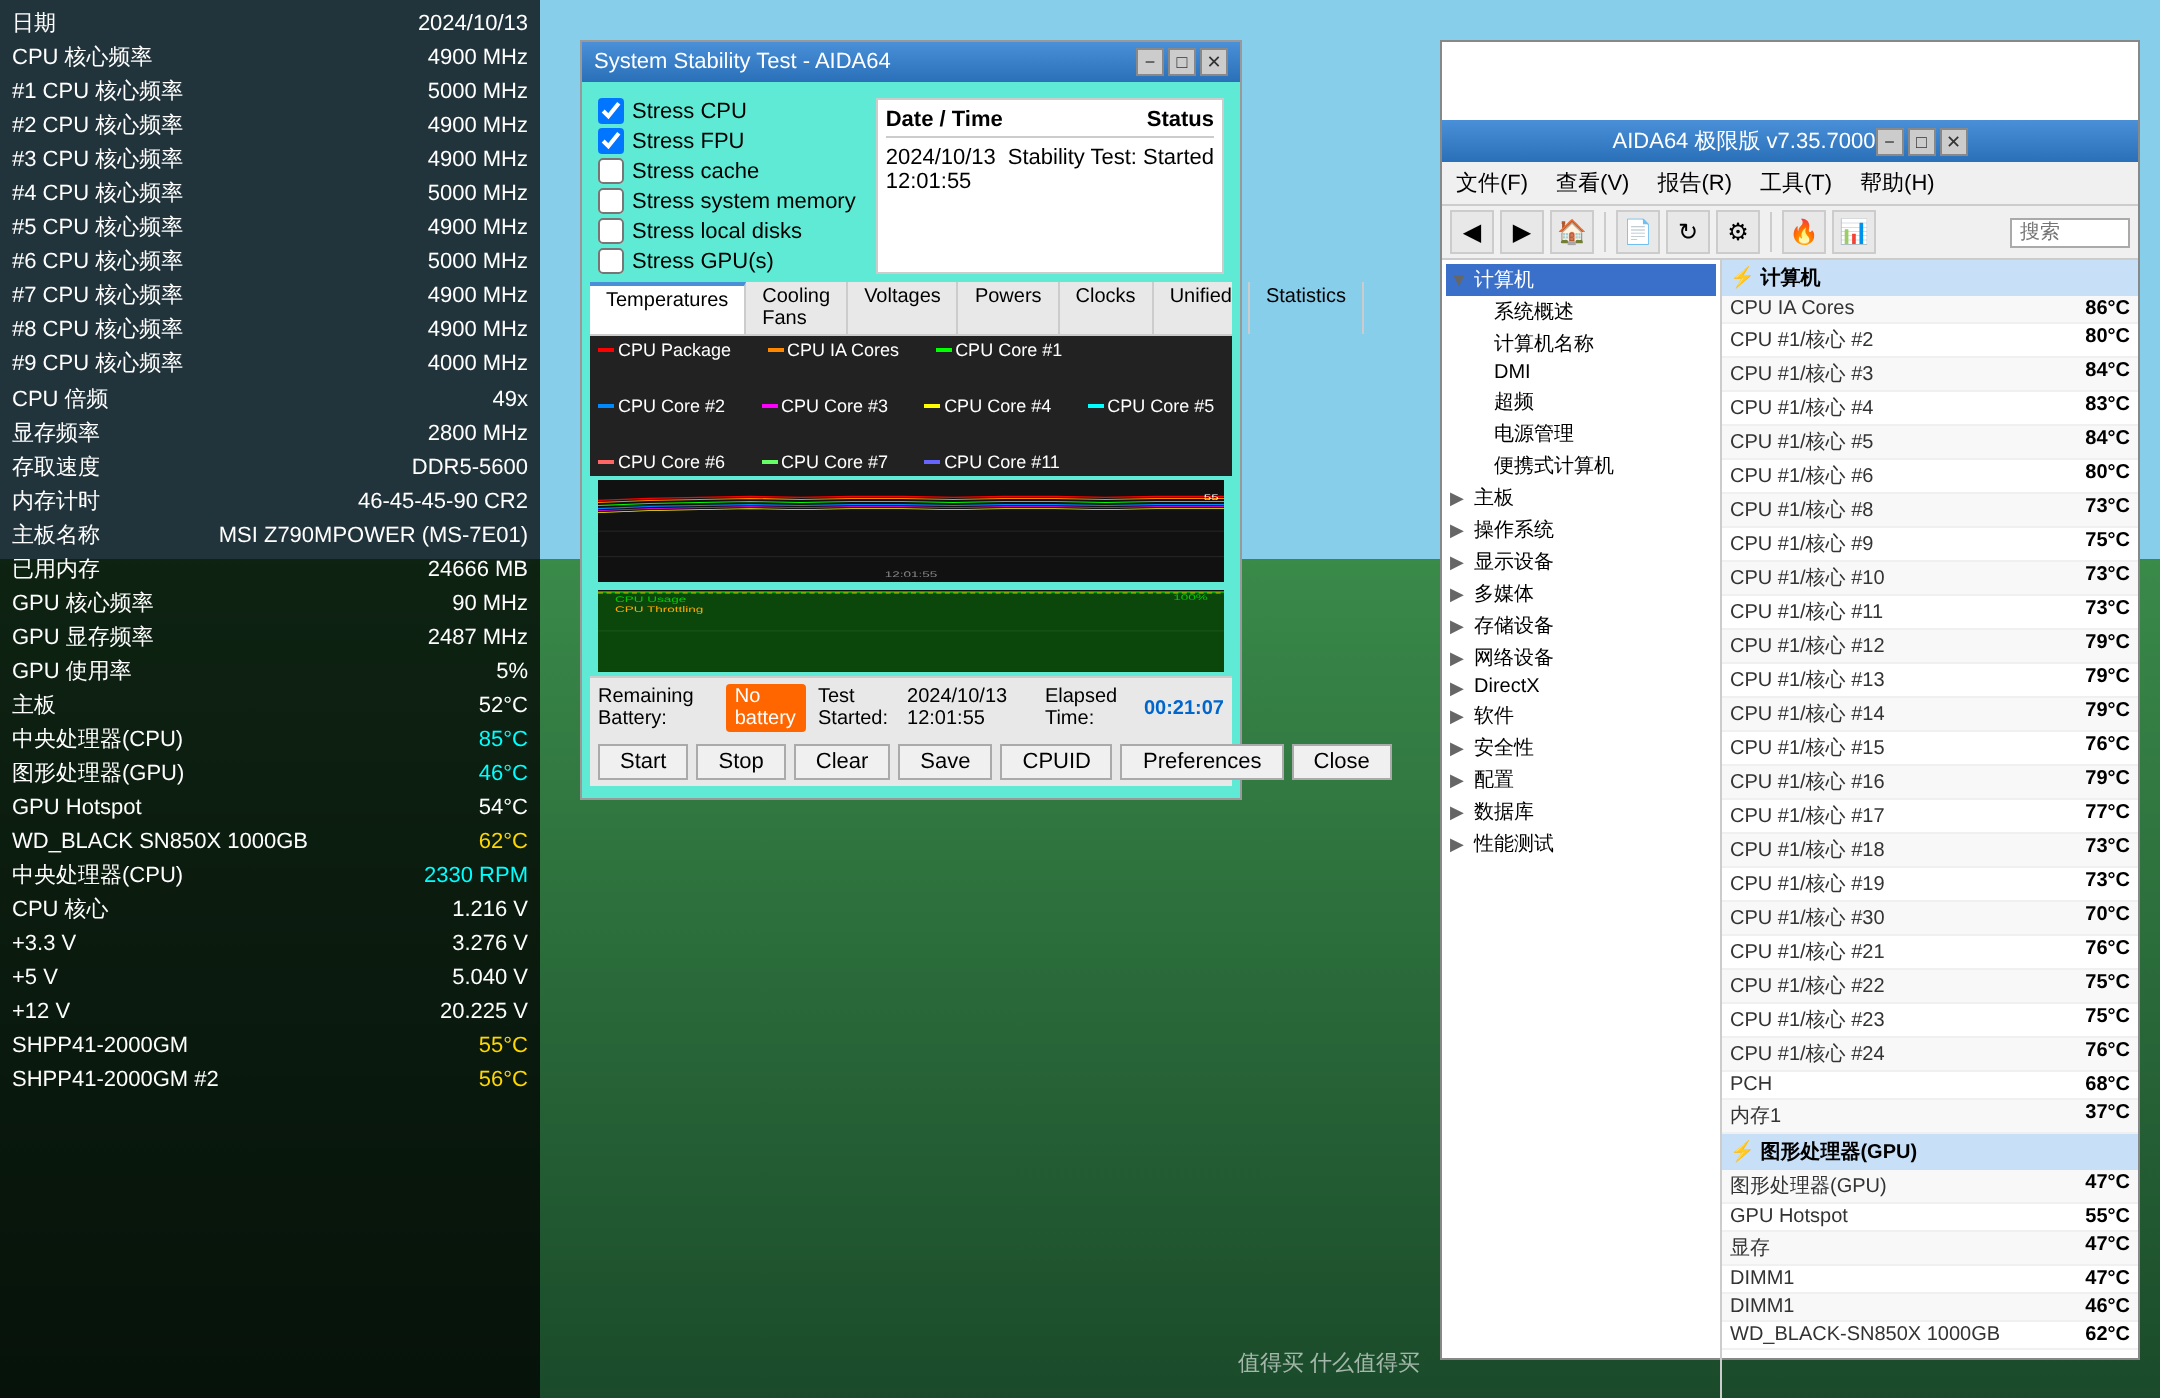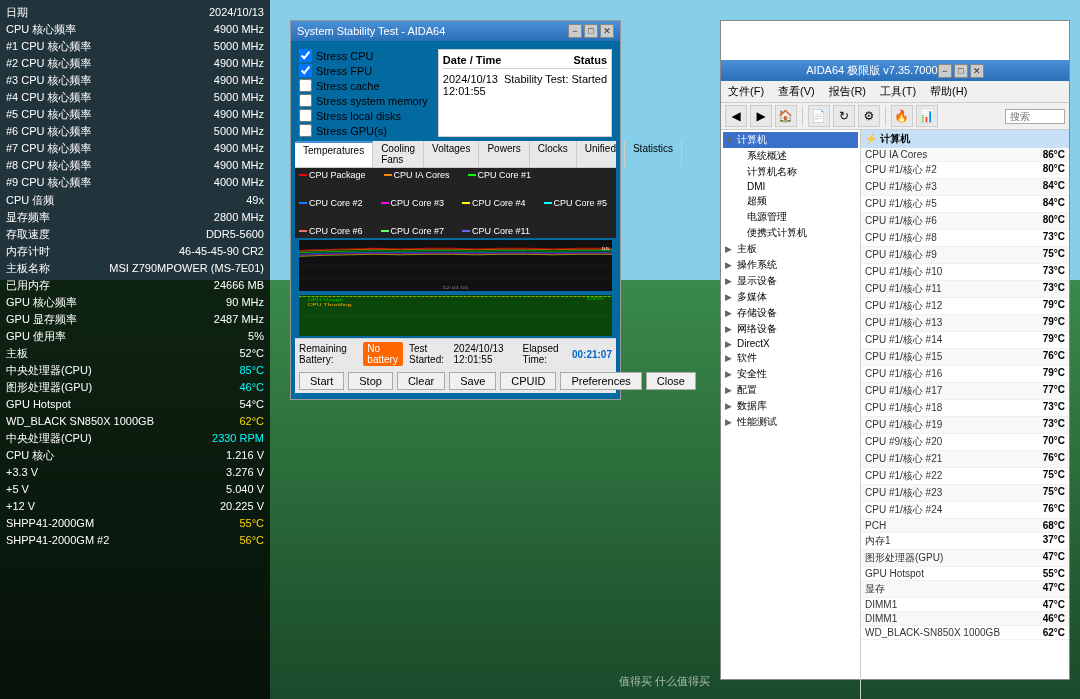--- a/index.html
+++ b/index.html
@@ -45,21 +45,21 @@
     .left-panel .row .value.yellow { color: #ffd700; }
     .left-panel .row .value.cyan { color: #00ffff; }
 
     
     .stability-window {
       position: absolute;
       top: 20px;
       left: 290px;
       width: 331px;
       height: 380px;
-      background: #0369a1;
+      background: #5eead4;
       border: 1px solid #999;
       z-index: 20;
       font-size: 11px;
       font-family: 'Microsoft YaHei', Arial, sans-serif;
     }
 
     .win-titlebar {
       background: linear-gradient(180deg, #4a90d9 0%, #2a70b9 100%);
       color: #fff;
       padding: 3px 6px;
@@ -763,20 +763,24 @@
         </div>
         <div class="aida-row">
           <span class="name">CPU #1/核心 #2</span>
           <span class="val">80°C</span>
         </div>
         <div class="aida-row">
           <span class="name">CPU #1/核心 #3</span>
           <span class="val">84°C</span>
         </div>
         <div class="aida-row">
+          <span class="name">CPU #1/核心 #4</span>
+          <span class="val">83°C</span>
+        </div>
+        <div class="aida-row">
           <span class="name">CPU #1/核心 #5</span>
           <span class="val">84°C</span>
         </div>
         <div class="aida-row">
           <span class="name">CPU #1/核心 #6</span>
           <span class="val">80°C</span>
         </div>
         <div class="aida-row">
           <span class="name">CPU #1/核心 #8</span>
           <span class="val">73°C</span>
@@ -819,21 +823,21 @@
         </div>
         <div class="aida-row">
           <span class="name">CPU #1/核心 #18</span>
           <span class="val">73°C</span>
         </div>
         <div class="aida-row">
           <span class="name">CPU #1/核心 #19</span>
           <span class="val">73°C</span>
         </div>
         <div class="aida-row">
-          <span class="name">CPU #9/核心 #20</span>
+          <span class="name">CPU #1/核心 #30</span>
           <span class="val">70°C</span>
         </div>
         <div class="aida-row">
           <span class="name">CPU #1/核心 #21</span>
           <span class="val">76°C</span>
         </div>
         <div class="aida-row">
           <span class="name">CPU #1/核心 #22</span>
           <span class="val">75°C</span>
         </div>
@@ -846,20 +850,21 @@
           <span class="val">76°C</span>
         </div>
         <div class="aida-row">
           <span class="name">PCH</span>
           <span class="val">68°C</span>
         </div>
         <div class="aida-row">
           <span class="name">内存1</span>
           <span class="val">37°C</span>
         </div>
+        <div class="aida-section">⚡ 图形处理器(GPU)</div>
         <div class="aida-row">
           <span class="name">图形处理器(GPU)</span>
           <span class="val">47°C</span>
         </div>
         <div class="aida-row">
           <span class="name">GPU Hotspot</span>
           <span class="val">55°C</span>
         </div>
         <div class="aida-row">
           <span class="name">显存</span>

